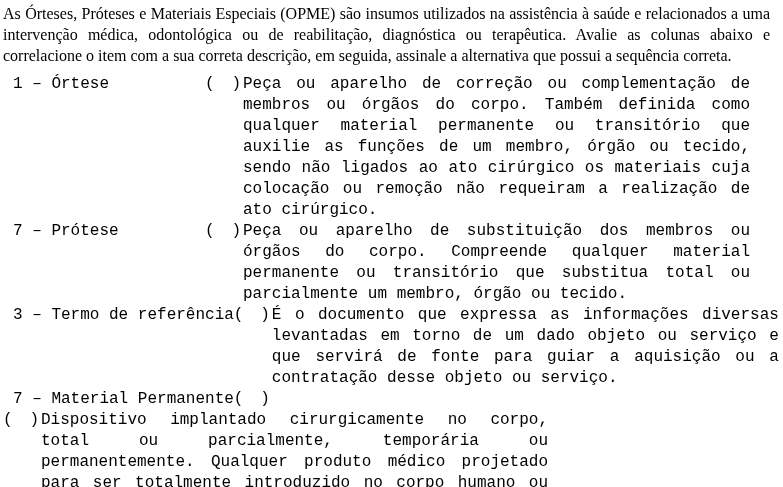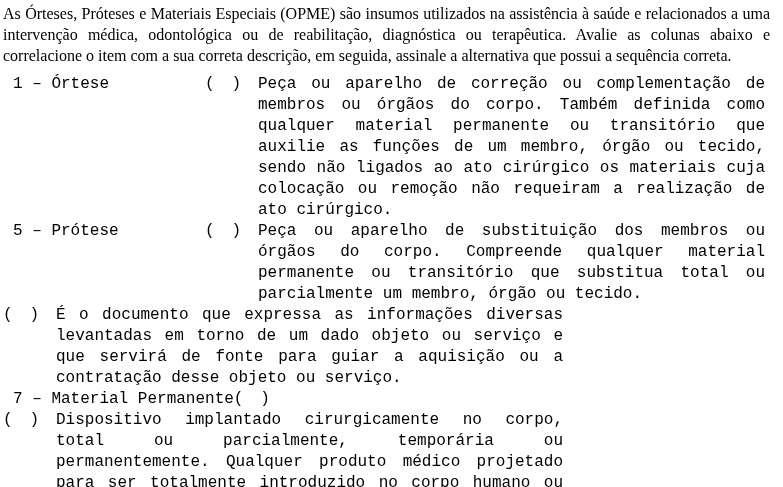--- a/index.html
+++ b/index.html
@@ -43,21 +43,21 @@
     margin-left: 10px;
     white-space: nowrap;
   }
   .parens {
     flex: 0 0 36px;
     display: flex;
     justify-content: space-between;
   }
   .desc {
     flex: 0 0 507px;
-    margin-left: 17px;
+    margin-left: 2px;
     text-align: justify;
   }
   .caret {
     display: inline-block;
     width: 1.5px;
     height: 15px;
     background: #000000;
     margin-left: 1px;
     vertical-align: -2px;
   }
@@ -74,29 +74,30 @@
     <div class="row">
       <div class="term">1 – Órtese</div>
       <div class="parens">
         <span>(</span>
         <span>)</span>
       </div>
       <div class="desc">Peça ou aparelho de correção ou complementação de membros ou órgãos do corpo. Também definida como qualquer material permanente ou transitório que auxilie as funções de um membro, órgão ou tecido, sendo não ligados ao ato cirúrgico os materiais cuja colocação ou remoção não requeiram a realização de ato cirúrgico.</div>
     </div>
 
     <div class="row">
-      <div class="term">5 – Prótese</div>
+      <div class="term">7 – Prótese</div>
       <div class="parens">
         <span>(</span>
         <span>)</span>
       </div>
       <div class="desc">Peça ou aparelho de substituição dos membros ou órgãos do corpo. Compreende qualquer material permanente ou transitório que substitua total ou parcialmente um membro, órgão ou tecido.</div>
     </div>
 
     <div class="row">
+      <div class="term">3 – Termo de referência</div>
       <div class="parens">
         <span>(</span>
         <span>)</span>
       </div>
       <div class="desc">É o documento que expressa as informações diversas levantadas em torno de um dado objeto ou serviço e que servirá de fonte para guiar a aquisição ou a contratação desse objeto ou serviço.</div>
     </div>
 
     <div class="row">
       <div class="term">7 – Material Permanente</div>
       <div class="parens">

